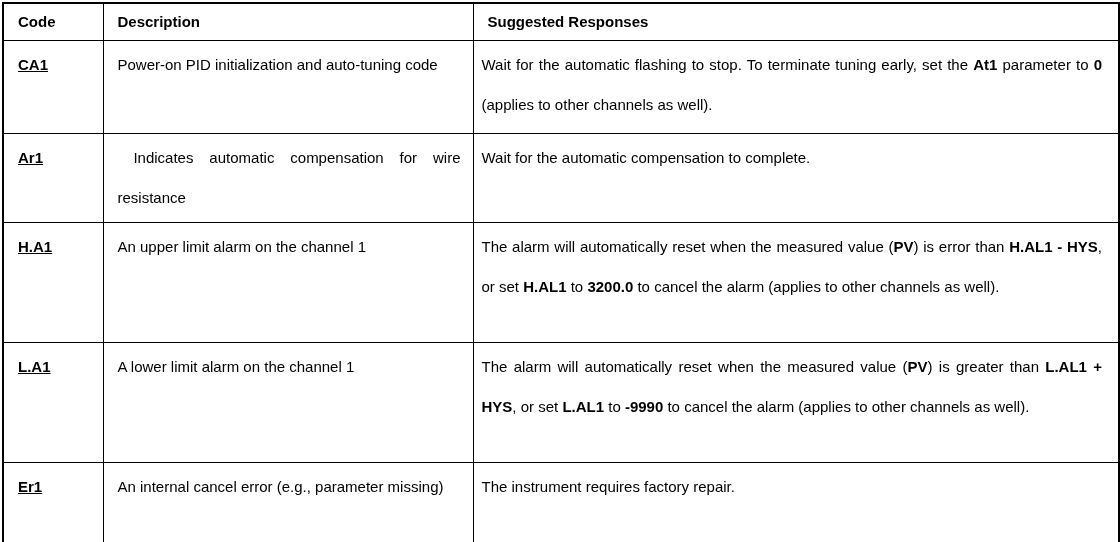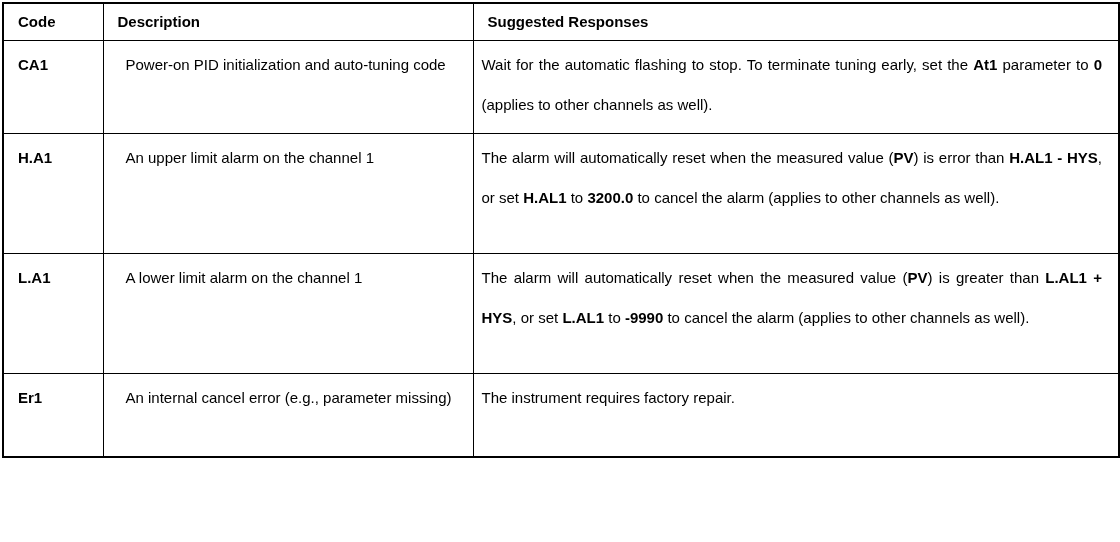--- a/index.html
+++ b/index.html
@@ -39,23 +39,24 @@
   tr.header-row { height: 37px; }
   tr.row-0 { height: 93px; }
   tr.row-1 { height: 82px; }
   tr.row-2 { height: 120px; }
   tr.row-3 { height: 120px; }
   tr.row-4 { height: 84px; }
   td.code-cell {
     font-weight: bold;
     padding: 4px 8px 4px 14px;
     line-height: 40px;
+    text-decoration: underline;
   }
   td.desc-cell {
-    padding: 4px 12px 4px 22px;
+    padding: 4px 12px 4px 14px;
     line-height: 40px;
     text-align: justify;
   }
   td.resp-cell {
     padding: 4px 16px 4px 8px;
     line-height: 40px;
     text-align: justify;
   }
   td .seg-b { font-weight: bold; }
 </style>
@@ -75,20 +76,25 @@
         <th>Description</th>
         <th>Suggested Responses</th>
       </tr>
     </thead>
     <tbody>
       <tr class="row-0">
         <td class="code-cell">CA1</td>
         <td class="desc-cell"><span>Power-on PID initialization and auto-tuning code</span></td>
         <td class="resp-cell"><span>Wait for the automatic flashing to stop. To terminate tuning early, set the </span><span class="seg-b">At1</span><span> parameter to </span><span class="seg-b">0</span><span> (applies to other channels as well).</span></td>
       </tr>
+      <tr class="row-1">
+        <td class="code-cell">Ar1</td>
+        <td class="desc-cell"><span>&nbsp;Indicates automatic compensation for wire resistance</span></td>
+        <td class="resp-cell"><span>Wait for the automatic compensation to complete.</span></td>
+      </tr>
       <tr class="row-2">
         <td class="code-cell">H.A1</td>
         <td class="desc-cell"><span>An upper limit alarm on the channel 1</span></td>
         <td class="resp-cell"><span>The alarm will automatically reset when the measured value (</span><span class="seg-b">PV</span><span>) is error than </span><span class="seg-b">H.AL1 - HYS</span><span>, or set </span><span class="seg-b">H.AL1</span><span> to </span><span class="seg-b">3200.0</span><span> to cancel the alarm (applies to other channels as well).</span></td>
       </tr>
       <tr class="row-3">
         <td class="code-cell">L.A1</td>
         <td class="desc-cell"><span>A lower limit alarm on the channel 1</span></td>
         <td class="resp-cell"><span>The alarm will automatically reset when the measured value (</span><span class="seg-b">PV</span><span>) is greater than </span><span class="seg-b">L.AL1 + HYS</span><span>, or set </span><span class="seg-b">L.AL1</span><span> to </span><span class="seg-b">-9990</span><span> to cancel the alarm (applies to other channels as well).</span></td>
       </tr>

